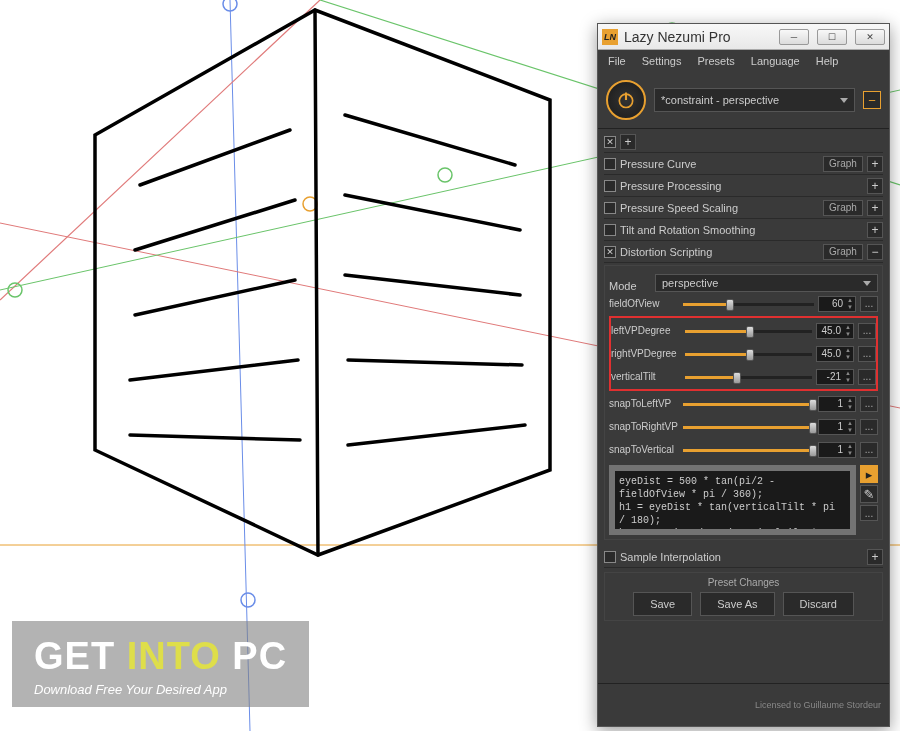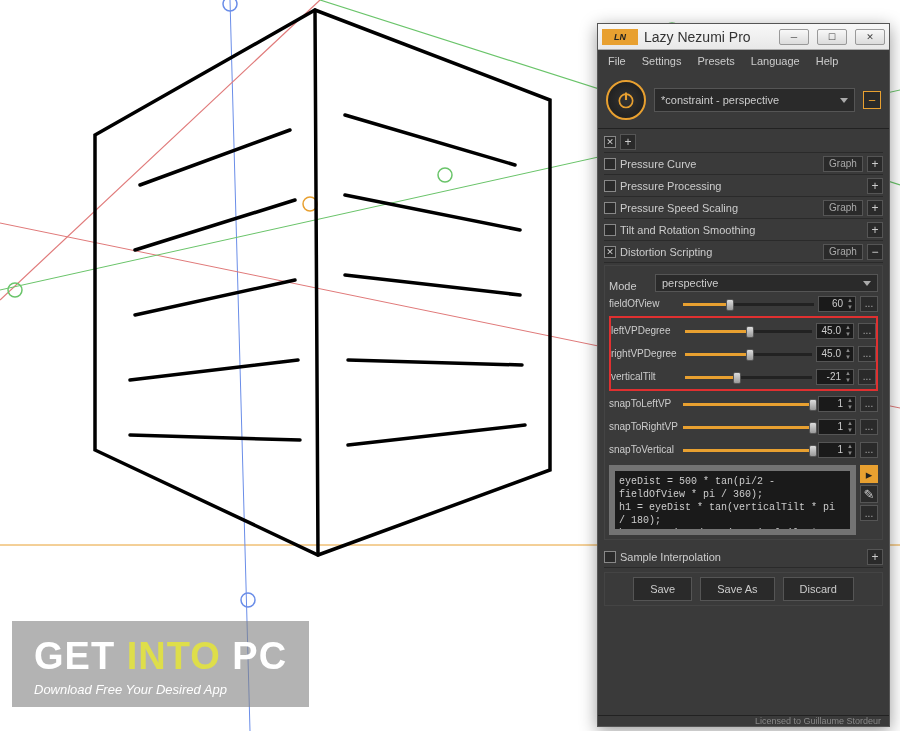--- a/index.html
+++ b/index.html
@@ -12,21 +12,21 @@
 
 .watermark { position: absolute; left: 12px; bottom: 24px; background: rgba(128,128,128,0.6); padding: 14px 22px 10px; }
 .watermark .t1 { font-size: 38px; font-weight: 800; letter-spacing: 1px; }
 .watermark .t1 .g1 { color: #fff; }
 .watermark .t1 .g2 { color: #dede4a; }
 .watermark .t2 { color: #fff; font-size: 13px; font-style: italic; margin-top: 4px; }
 
 
 .app-window { position: absolute; right: 10px; top: 23px; width: 293px; height: 704px; background: #3a3a3a; border: 1px solid #555; box-shadow: 0 4px 16px rgba(0,0,0,0.4); display: flex; flex-direction: column; }
 .titlebar { height: 26px; background: linear-gradient(#f8f8f8,#e8e8e8); border-bottom: 1px solid #aaa; display: flex; align-items: center; padding: 0 4px; gap: 6px; }
-.titlebar .app-icon { width: 36px; height: 16px; background: #e8a030; display: flex; align-items: center; justify-content: center; font-size: 9px; font-weight: bold; color: #222; font-style: italic; }
+.titlebar .app-icon { width: 16px; height: 16px; background: #e8a030; display: flex; align-items: center; justify-content: center; font-size: 9px; font-weight: bold; color: #222; font-style: italic; }
 .titlebar .title { font-size: 14px; color: #333; flex: 1; }
 .titlebar .winbtn { width: 30px; height: 16px; border: 1px solid #999; background: linear-gradient(#f8f8f8,#dcdcdc); border-radius: 2px; display: flex; align-items: center; justify-content: center; font-size: 9px; color: #444; cursor: pointer; }
 .titlebar .winbtn + .winbtn { margin-left: 2px; }
 
 .menubar { height: 22px; background: #3a3a3a; display: flex; align-items: center; padding: 0 2px; gap: 0; }
 .menubar .menu-item { color: #ccc; font-size: 11px; padding: 4px 8px; cursor: pointer; }
 
 .toolbar-area { padding: 8px; display: flex; align-items: center; gap: 8px; border-bottom: 1px solid #222; }
 .power-btn { width: 40px; height: 40px; border-radius: 50%; border: 2px solid #e8a030; background: radial-gradient(#333,#1a1a1a); display: flex; align-items: center; justify-content: center; cursor: pointer; }
 .power-btn svg { width: 20px; height: 20px; }
@@ -65,21 +65,21 @@
 .script-area { flex: 1; background: #1a1a1a; border: 6px solid #737373; color: #ccc; font-family: 'Courier New', monospace; font-size: 10px; padding: 4px; line-height: 1.3; white-space: pre-wrap; height: 70px; overflow: hidden; }
 .script-btns { display: flex; flex-direction: column; gap: 2px; }
 .script-btns .sq-btn { border-color: #555; color: #ccc; }
 .script-btns .sq-btn.orange { border-color: #e8a030; background: #e8a030; color: #222; }
 
 .preset-changes { border: 1px solid #444; margin: 4px 0; padding: 4px; }
 .preset-changes .hdr { color: #aaa; font-size: 10px; text-align: center; margin-bottom: 4px; }
 .preset-changes .btns { display: flex; gap: 8px; justify-content: center; }
 .pc-btn { padding: 5px 16px; background: #2a2a2a; border: 1px solid #555; color: #ccc; font-size: 11px; cursor: pointer; }
 
-.license { color: #888; font-size: 9px; text-align: right; padding: 0 8px; border-top: 1px solid #222; }
+.license { color: #888; font-size: 9px; text-align: right; padding: 16px 8px; border-top: 1px solid #222; }
 
 .triangle-down { width: 0; height: 0; border-left: 4px solid transparent; border-right: 4px solid transparent; border-top: 5px solid #aaa; }
 </style>
 </head>
 <body>
 
 <div class="canvas">
 <svg viewBox="0 0 900 731">
 
   <line x1="0" y1="545" x2="900" y2="545" stroke="#e8a030" stroke-width="1"></line>
@@ -336,20 +336,21 @@
       </div>
     </div>
 
     <div class="section-row">
       <div class="chk"></div>
       <div class="label">Sample Interpolation</div>
       <div class="toggle-btn">+</div>
     </div>
 
     <div class="preset-changes">
+      <div class="hdr">Preset Changes</div>
       <div class="btns">
         <div class="pc-btn">Save</div>
         <div class="pc-btn">Save As</div>
         <div class="pc-btn">Discard</div>
       </div>
     </div>
   </div>
 
   <div class="license">Licensed to Guillaume Stordeur</div>
 </div>

